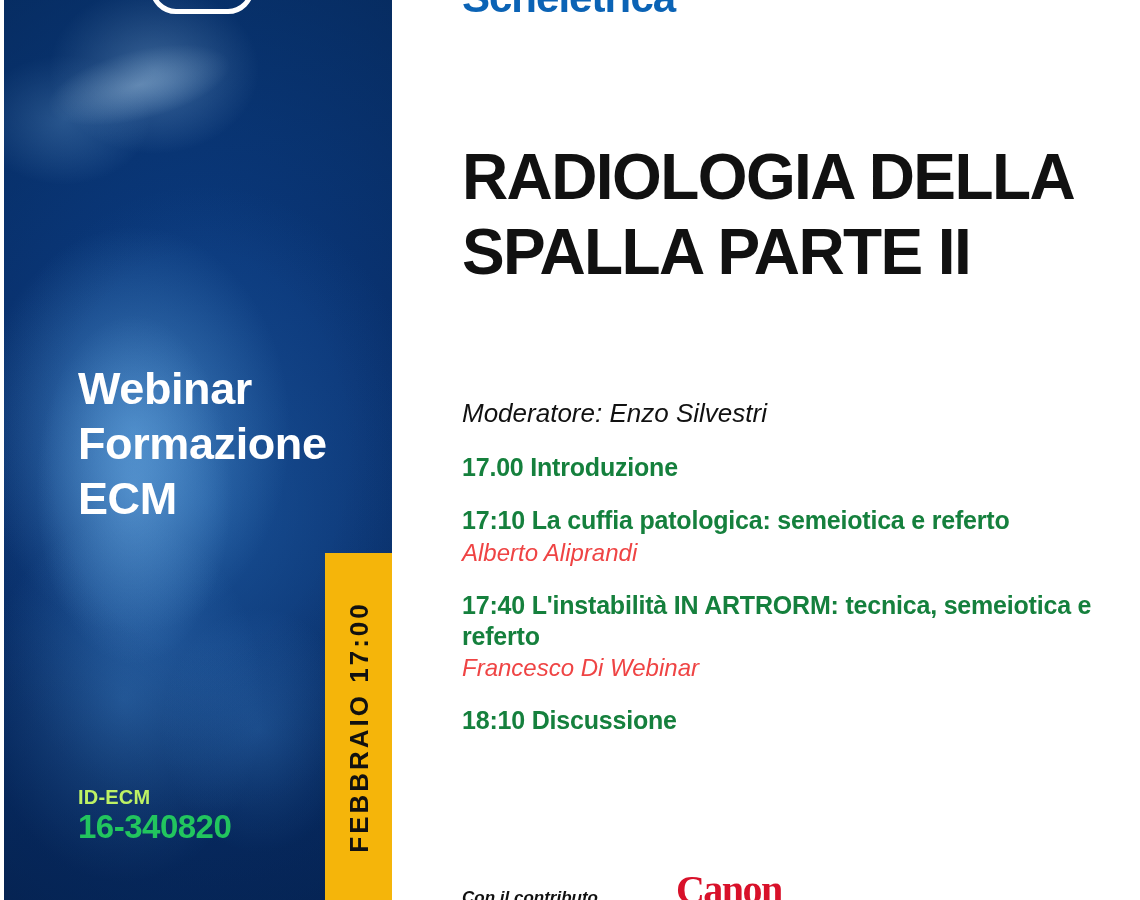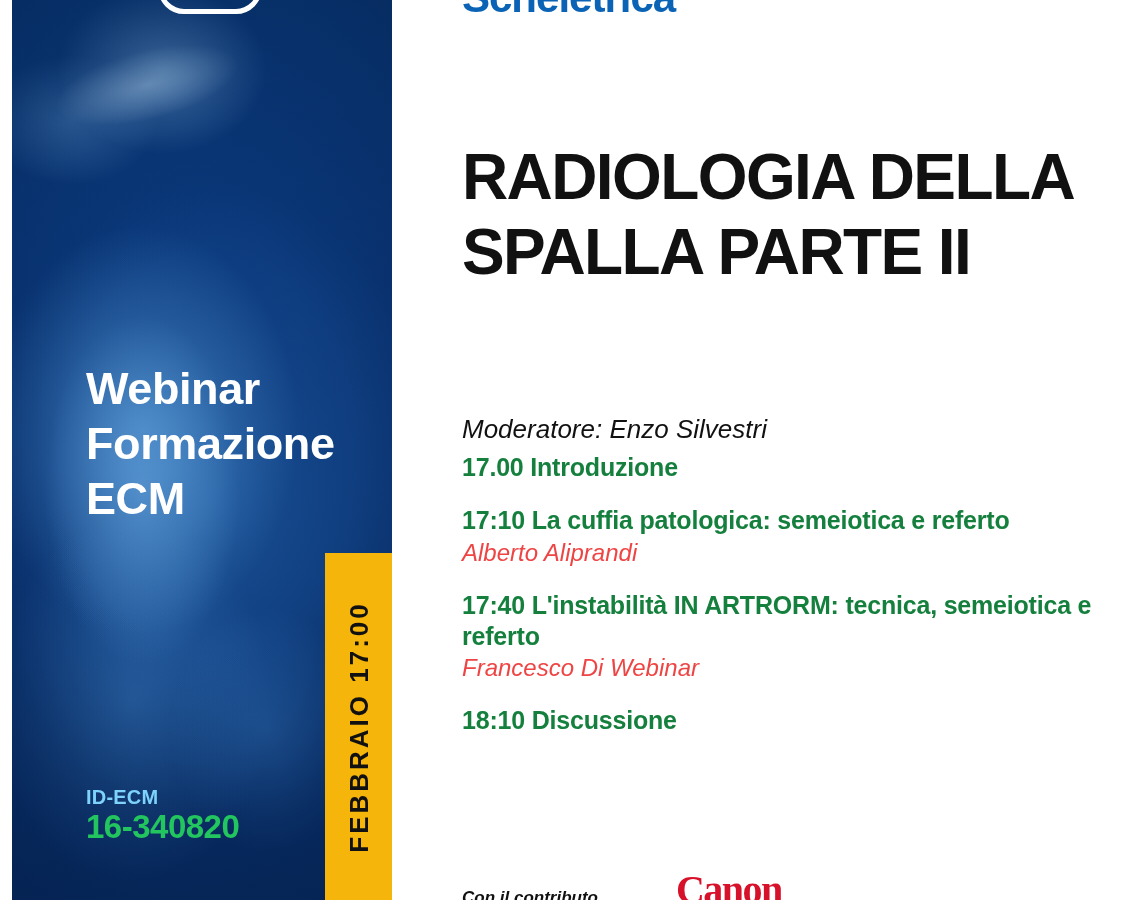--- a/index.html
+++ b/index.html
@@ -18,21 +18,21 @@
     position: relative;
     width: 1140px;
     height: 900px;
     overflow: hidden;
     background: #ffffff;
   }
 
   
   .left-panel {
     position: absolute;
-    left: 12px;
+    left: 4px;
     top: 0;
     width: 392px;
     height: 900px;
     background: #0b3c7e;
     overflow: hidden;
   }
   
   .xray-layer {
     position: absolute;
     inset: 0;
@@ -91,21 +91,21 @@
     font-size: 45px;
     font-weight: bold;
     line-height: 1.22;
     letter-spacing: -0.4px;
   }
 
   .ecm-label {
     position: absolute;
     left: 74px;
     top: 786px;
-    color: #7dd3fc;
+    color: #bef264;
     font-size: 20px;
     font-weight: bold;
     letter-spacing: 0.2px;
   }
   .ecm-code {
     position: absolute;
     left: 74px;
     top: 808px;
     color: #22c55e;
     font-size: 33px;
@@ -164,21 +164,21 @@
     color: #111111;
     font-size: 64px;
     font-weight: bold;
     line-height: 1.17;
     letter-spacing: -1.6px;
   }
 
   .moderator {
     position: absolute;
     left: 70px;
-    top: 414px;
+    top: 398px;
     color: #111111;
     font-size: 26px;
     font-style: italic;
   }
 
   .program {
     position: absolute;
     left: 70px;
     top: 452px;
     width: 640px;

